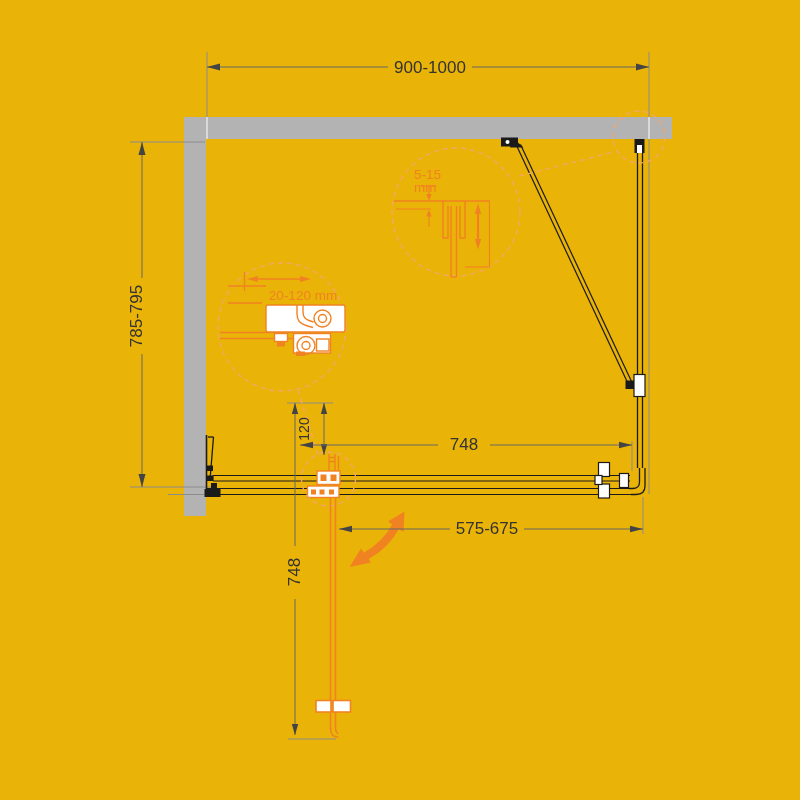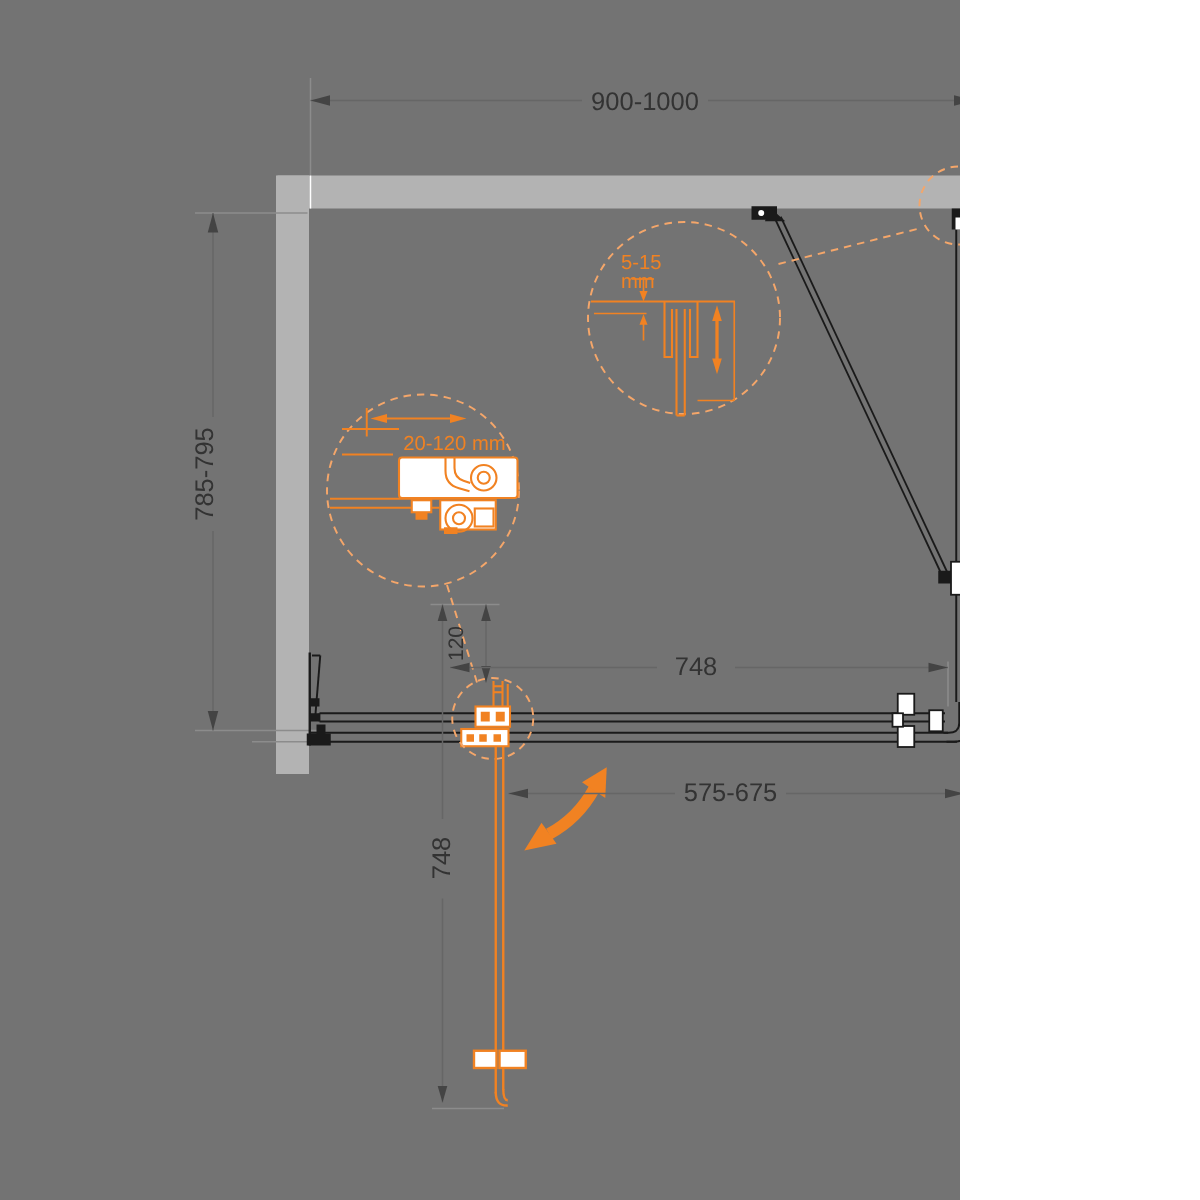--- a/index.html
+++ b/index.html
@@ -1,16 +1,16 @@
 <!DOCTYPE html>
 <html><head>
 <meta charset="utf-8">
 <style>
   html,body{margin:0;padding:0;background:#fff;}
-  .canvas{position:relative;width:640px;height:800px;background:#737373;overflow:hidden;
+  .canvas{position:relative;width:800px;height:800px;background:#eab308;overflow:hidden;
           font-family:"Liberation Sans", sans-serif;}
   svg{display:block}
   text{font-family:"Liberation Sans", sans-serif;}
   .dim-text{fill:#333;font-size:17px;}
   .dim-text-sm{fill:#333;font-size:14px;}
   .det-text{fill:#f18222;font-size:13.5px;}
 </style>
 </head>
 <body>
 

